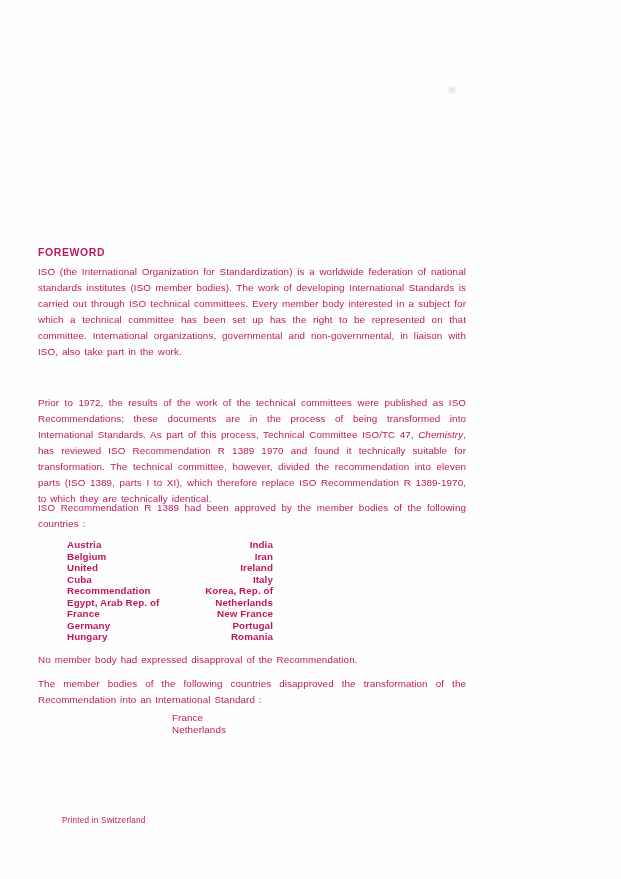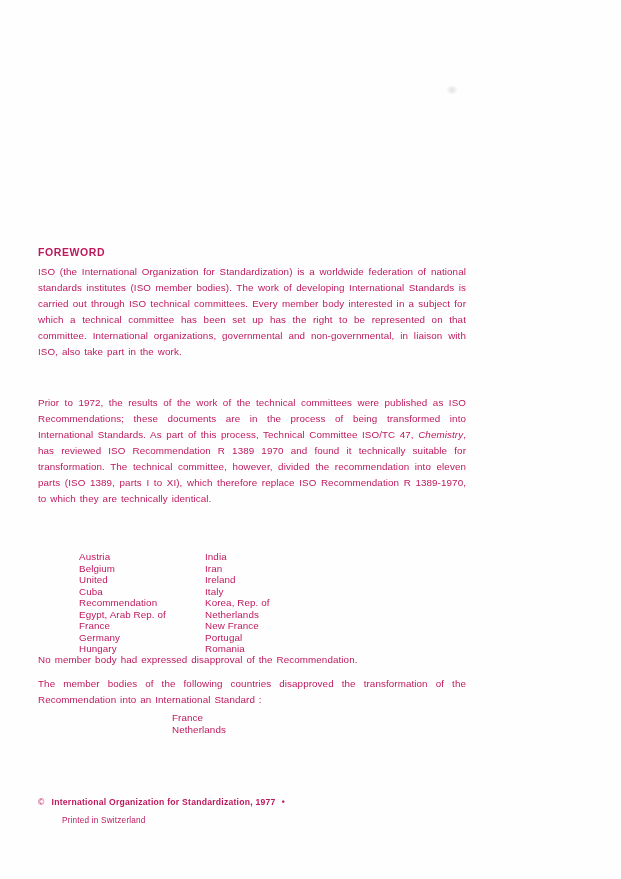--- a/index.html
+++ b/index.html
@@ -34,25 +34,26 @@
     position: absolute;
     left: 67px;
     top: 539px;
     display: flex;
     font-size: 9.8px;
     line-height: 11.55px;
     letter-spacing: 0.1px;
   }
   .countries ul {
     list-style: none;
-    margin: 12px;
+    margin: 0;
     padding: 0;
+    font-weight: bold;
   }
   .countries .col-1 { width: 102px; }
-  .countries .col-2 { width: 104px; }
+  .countries .col-2 { width: 104px; text-align: right; }
   .countries .col-3 { width: 150px; }
   .disapprove-list {
     position: absolute;
     left: 172px;
     top: 712px;
     list-style: none;
     margin: 0;
     padding: 0;
     font-size: 9.8px;
     line-height: 12.2px;
@@ -94,20 +95,21 @@
 
   <div class="scan-artifact"></div>
 
   <div class="block heading" style="top: 246px;">FOREWORD</div>
 
   <p class="body block" style="top: 264px;">ISO (the International Organization for Standardization) is a worldwide federation of national standards institutes (ISO member bodies). The work of developing International Standards is carried out through ISO technical committees. Every member body interested in a subject for which a technical committee has been set up has the right to be represented on that committee. International organizations, governmental and non-governmental, in liaison with ISO, also take part in the work.</p>
 
 
   <p class="body block" style="top: 395px;"><span>Prior to 1972, the results of the work of the technical committees were published as ISO Recommendations; these documents are in the process of being transformed into International Standards. As part of this process, Technical Committee ISO/TC 47, </span><span class="italic">Chemistry</span><span>, has reviewed ISO Recommendation R 1389 1970 and found it technically suitable for transformation. The technical committee, however, divided the recommendation into eleven parts (ISO 1389, parts I to XI), which therefore replace ISO Recommendation R 1389-1970, to which they are technically identical.</span></p>
 
+  <p class="body block" style="top: 500px;">ISO Recommendation R 1389 had been approved by the member bodies of the following countries :</p>
 
   <div class="countries">
     <ul class="col-1">
       <li>Austria</li>
       <li>Belgium</li>
       <li>United</li>
       <li>Cuba</li>
       <li>Recommendation</li>
       <li>Egypt, Arab Rep. of</li>
       <li>France</li>
@@ -129,17 +131,16 @@
 
   <p class="body block" style="top: 652px;">No member body had expressed disapproval of the Recommendation.</p>
 
   <p class="body block" style="top: 676px;">The member bodies of the following countries disapproved the transformation of the Recommendation into an International Standard :</p>
 
   <ul class="disapprove-list">
     <li>France</li>
     <li>Netherlands</li>
   </ul>
 
-  <div class="copyright"><span class="c-symbol">©</span><span>International Organization for Standardization, 1977</span><span class="c-bullet">•</span></div>
 
   <div class="printed">Printed in Switzerland</div>
 
 </div>
 
 </body></html>

